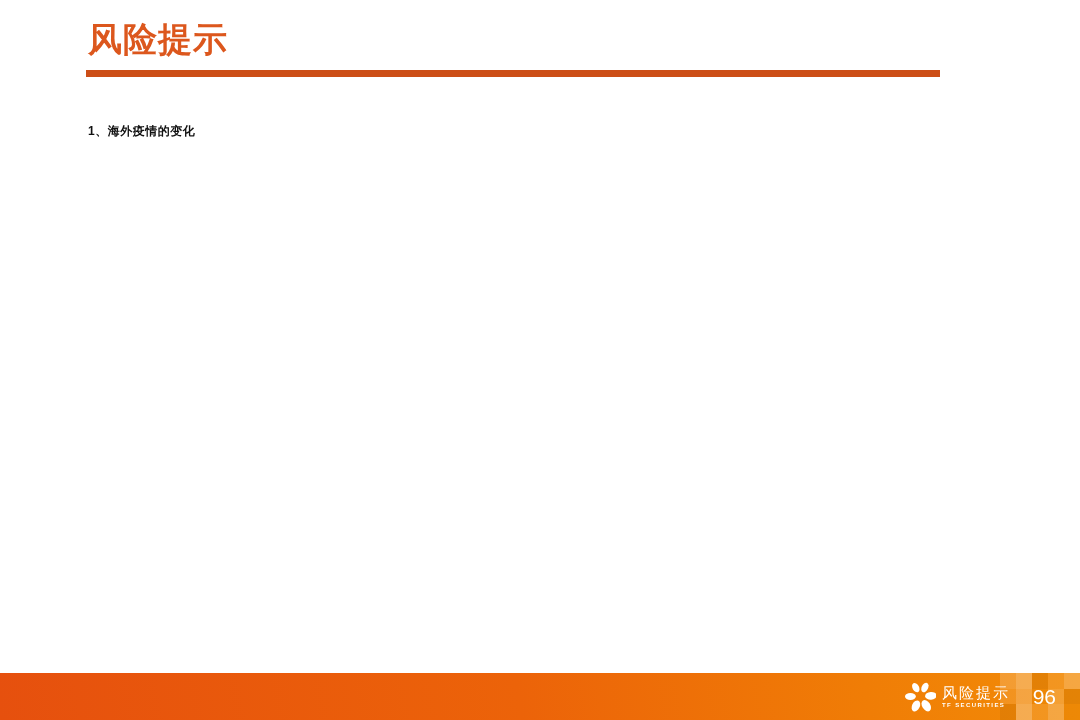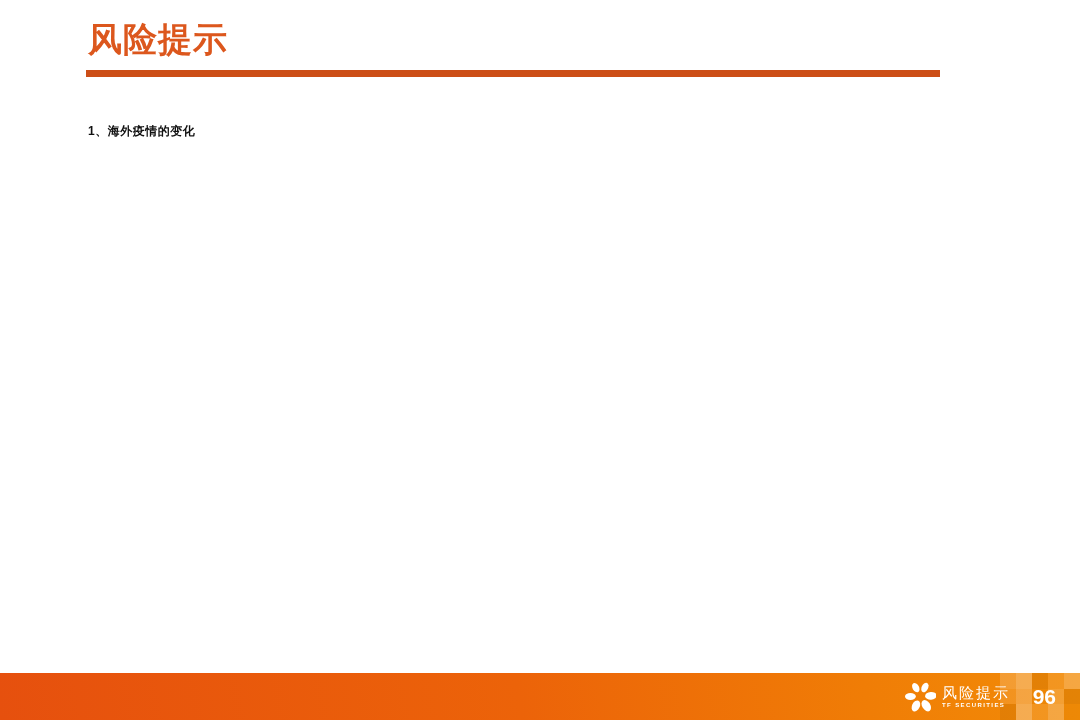--- a/index.html
+++ b/index.html
@@ -63,21 +63,21 @@
     color:var(--footer-text);font-size:15px;font-weight:500;
     letter-spacing:2px;line-height:16px;white-space:nowrap;
   }
   .brand-en{
     color:var(--footer-text);font-size:6px;font-weight:bold;
     letter-spacing:1.4px;line-height:7px;margin-top:1px;white-space:nowrap;
   }
   .page-number{
     position:absolute;right:24px;top:0;height:47px;z-index:2;
     display:flex;align-items:center;
-    color:var(--footer-text);font-size:21px;font-weight:bold;
+    color:var(--footer-text);font-size:21px;font-weight:normal;
   }
 </style>
 </head>
 <body>
 
 <div class="slide">
 
   <h1 class="page-title">风险提示</h1>
   <div class="title-rule"></div>
 

